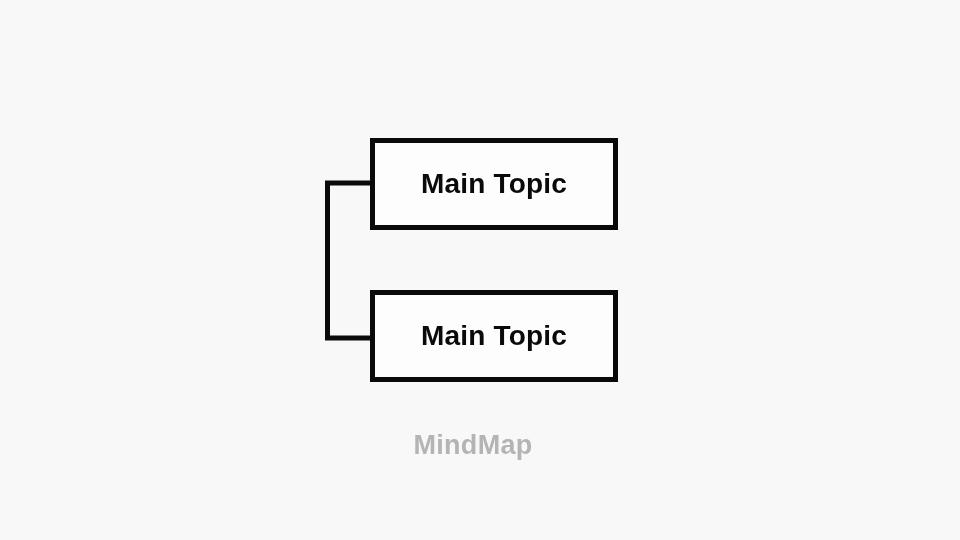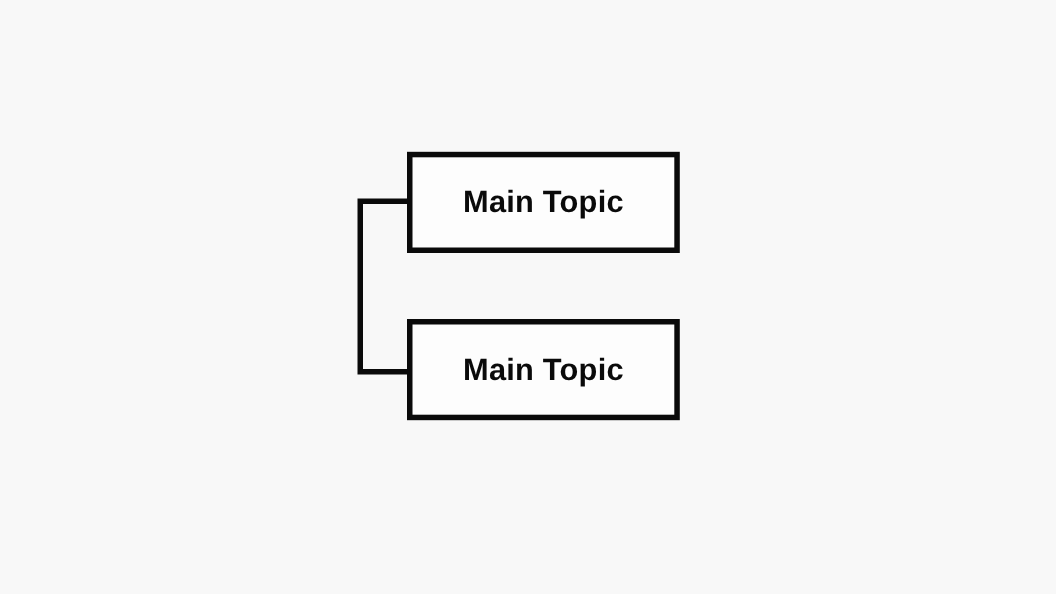--- a/index.html
+++ b/index.html
@@ -82,14 +82,15 @@
   </svg>
 
   <div class="node" id="node-top">
     <span class="node-label">Main Topic</span>
   </div>
 
   <div class="node" id="node-bottom">
     <span class="node-label">Main Topic</span>
   </div>
 
+  <div id="caption">MindMap</div>
 
 </div>
 
 </body></html>

